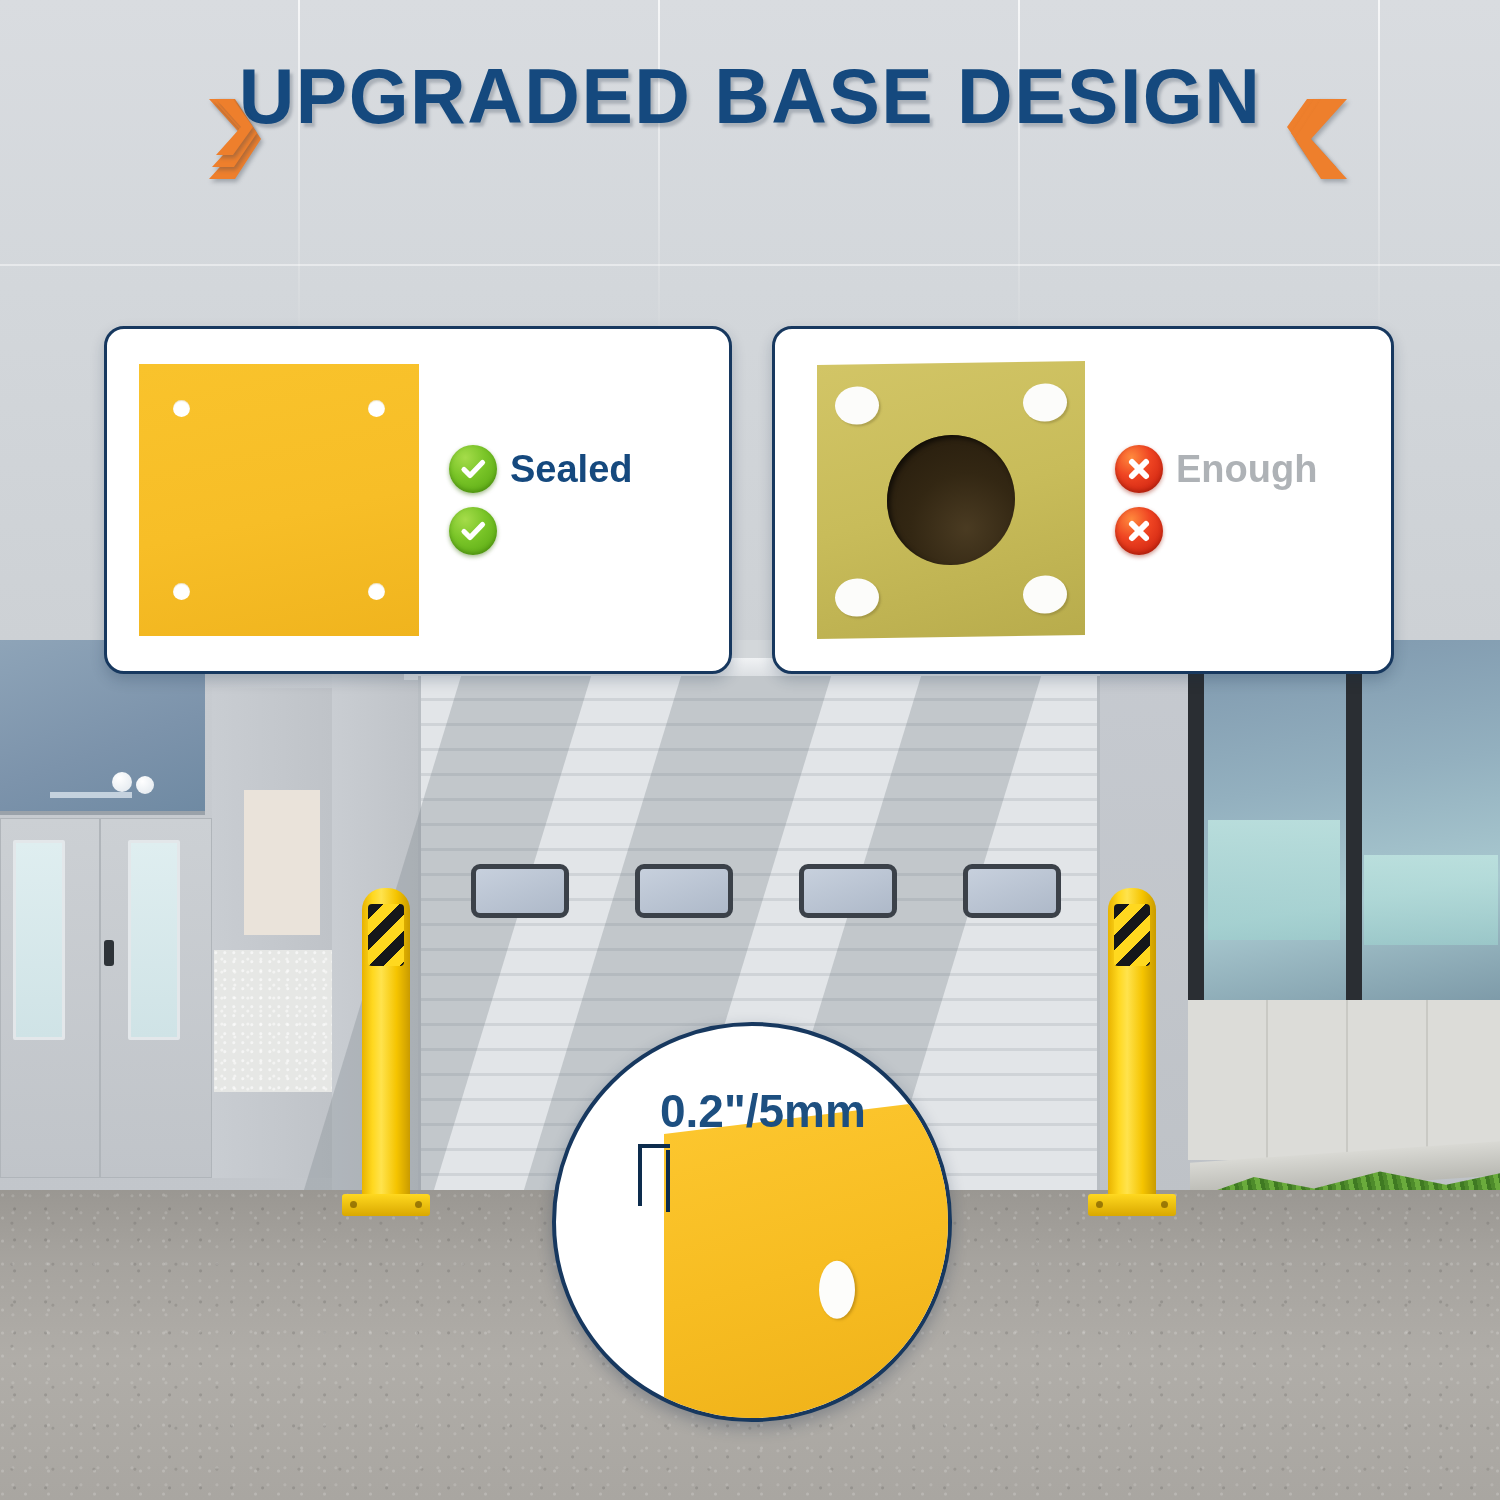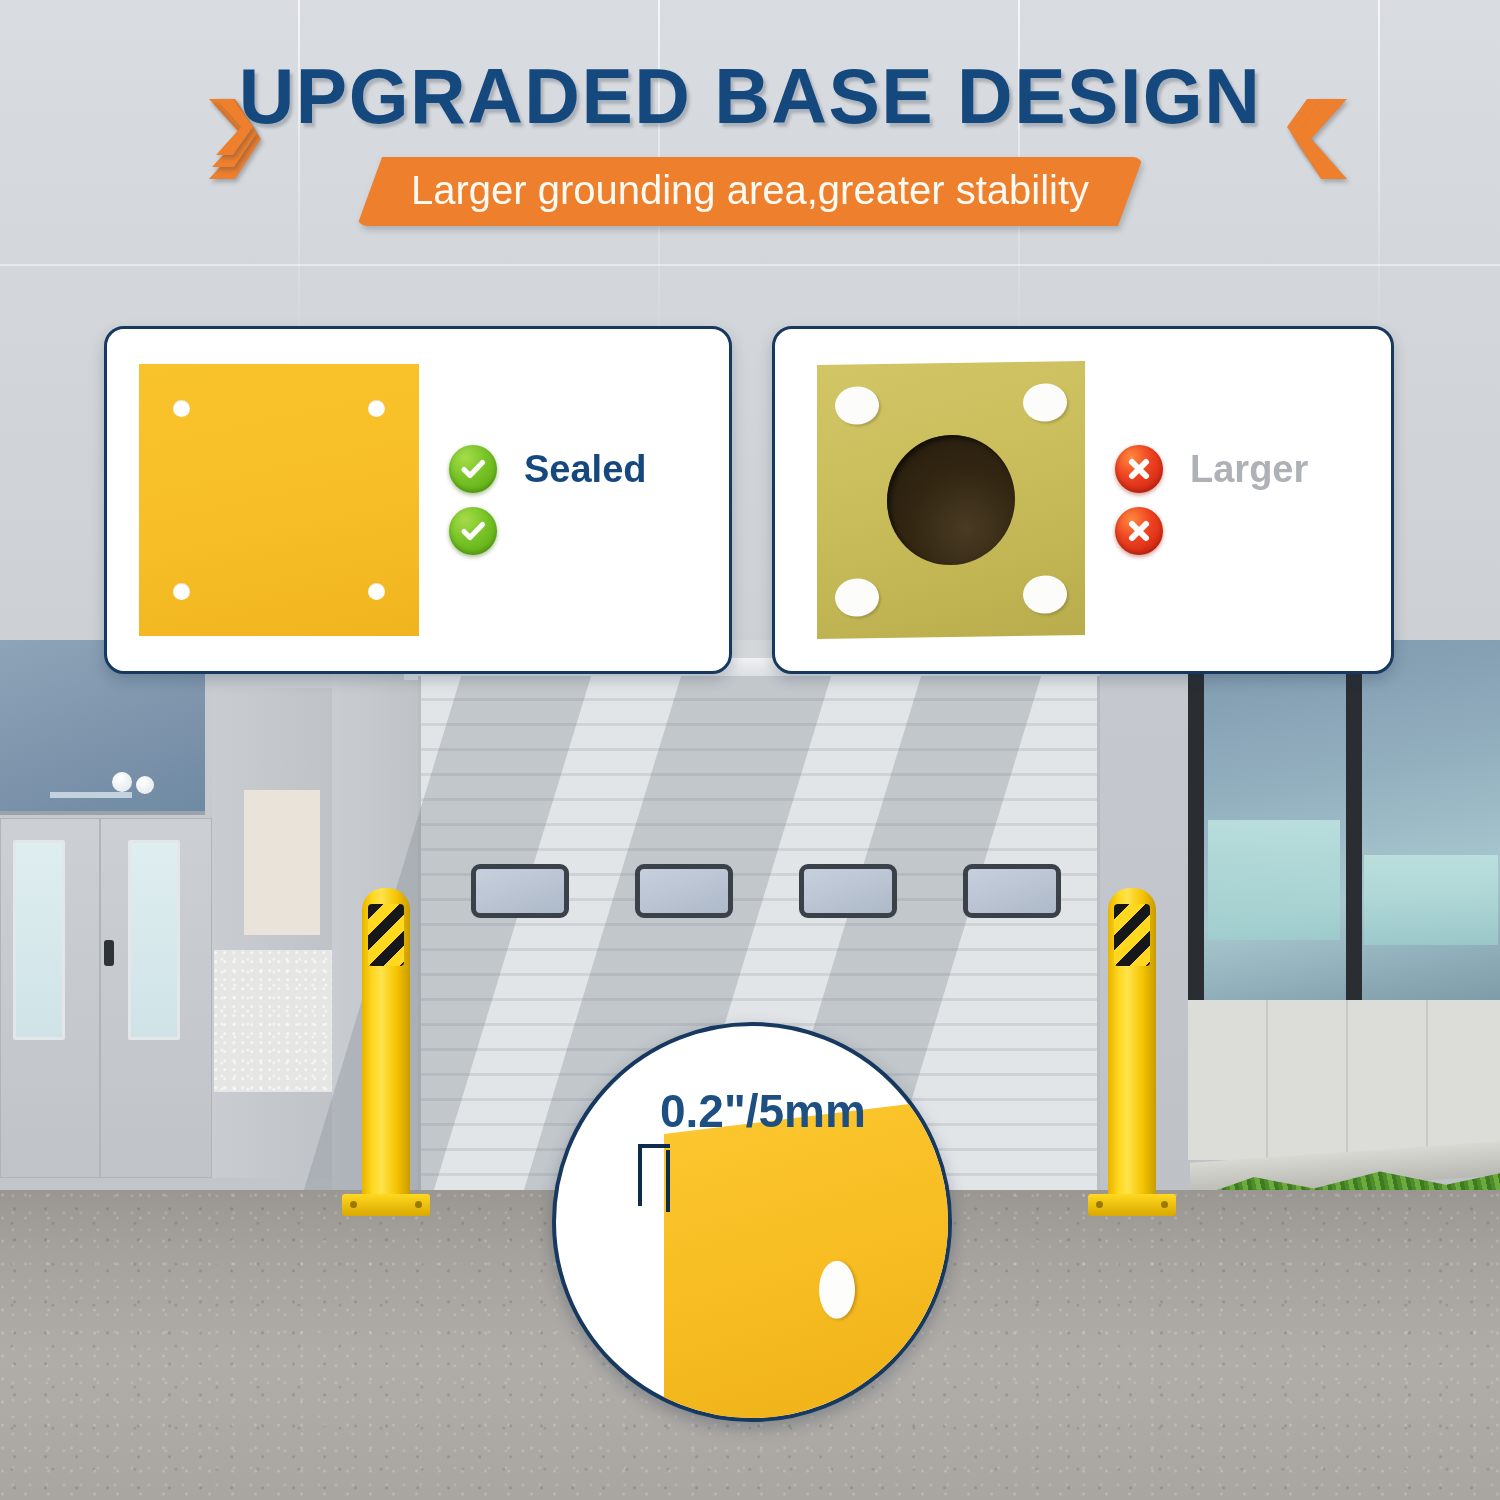--- a/index.html
+++ b/index.html
@@ -248,21 +248,21 @@
   .card-right { flex:1; padding-left:14px; padding-right:18px; }
 
   .card-title {
     font-size:60px; font-weight:bold; line-height:1;
     margin-bottom:18px; text-align:center;
   }
   #title-ours   { color:#15497e; text-shadow:2px 3px 2px rgba(100,110,125,.28); }
   #title-others { color:#a8adb1; text-shadow:2px 3px 2px rgba(150,155,160,.28); }
 
   .feature-list { display:flex; flex-direction:column; gap:14px; padding-left:16px; }
-  .feature { display:flex; align-items:center; gap:27px; }
+  .feature { display:flex; align-items:center; gap:13px; }
 
   .badge {
     flex:0 0 auto; width:48px; height:48px; border-radius:50%;
     display:flex; align-items:center; justify-content:center;
     position:relative;
   }
   .badge.ok {
     background:radial-gradient(circle at 34% 26%,#a5dc4a 0%,#7ac528 42%,#55a510 100%);
     box-shadow:0 2px 4px rgba(60,110,10,.45), inset 0 -2px 4px rgba(40,90,0,.4);
   }
@@ -412,25 +412,20 @@
           </svg>
       </div>
       <div class="chev">
         <svg width="56" height="84" viewBox="0 0 56 84">
             <path d="M52 2 L16 42 L52 82 L26 82 L0 42 L26 2 Z" fill="#ee7f2c"></path>
           </svg>
       </div>
     </div>
   </div>
 
-  <div class="subtitle-wrap">
-    <div class="subtitle">
-      <span>Larger grounding area,greater stability</span>
-    </div>
-  </div>
 </div>
 
 <div class="card" id="card-ours">
   <div class="plate-wrap">
     <div class="plate-ours">
       <div class="hole" style="left:34px;top:36px"></div>
       <div class="hole" style="right:34px;top:36px"></div>
       <div class="hole" style="left:34px;bottom:36px"></div>
       <div class="hole" style="right:34px;bottom:36px"></div>
     </div>
@@ -473,21 +468,21 @@
 
   <div class="card-right">
     <div class="feature-list">
 
       <div class="feature">
         <div class="badge no">
           <svg width="26" height="26" viewBox="0 0 26 26">
               <path d="M6 6 L20 20 M20 6 L6 20" stroke="#fff" stroke-width="6" stroke-linecap="round"></path>
             </svg>
         </div>
-        <div class="feature-label others-label">Larger</div>
+        <div class="feature-label others-label">Enough</div>
       </div>
 
       <div class="feature">
         <div class="badge no">
           <svg width="26" height="26" viewBox="0 0 26 26">
               <path d="M6 6 L20 20 M20 6 L6 20" stroke="#fff" stroke-width="6" stroke-linecap="round"></path>
             </svg>
         </div>
       </div>
 

